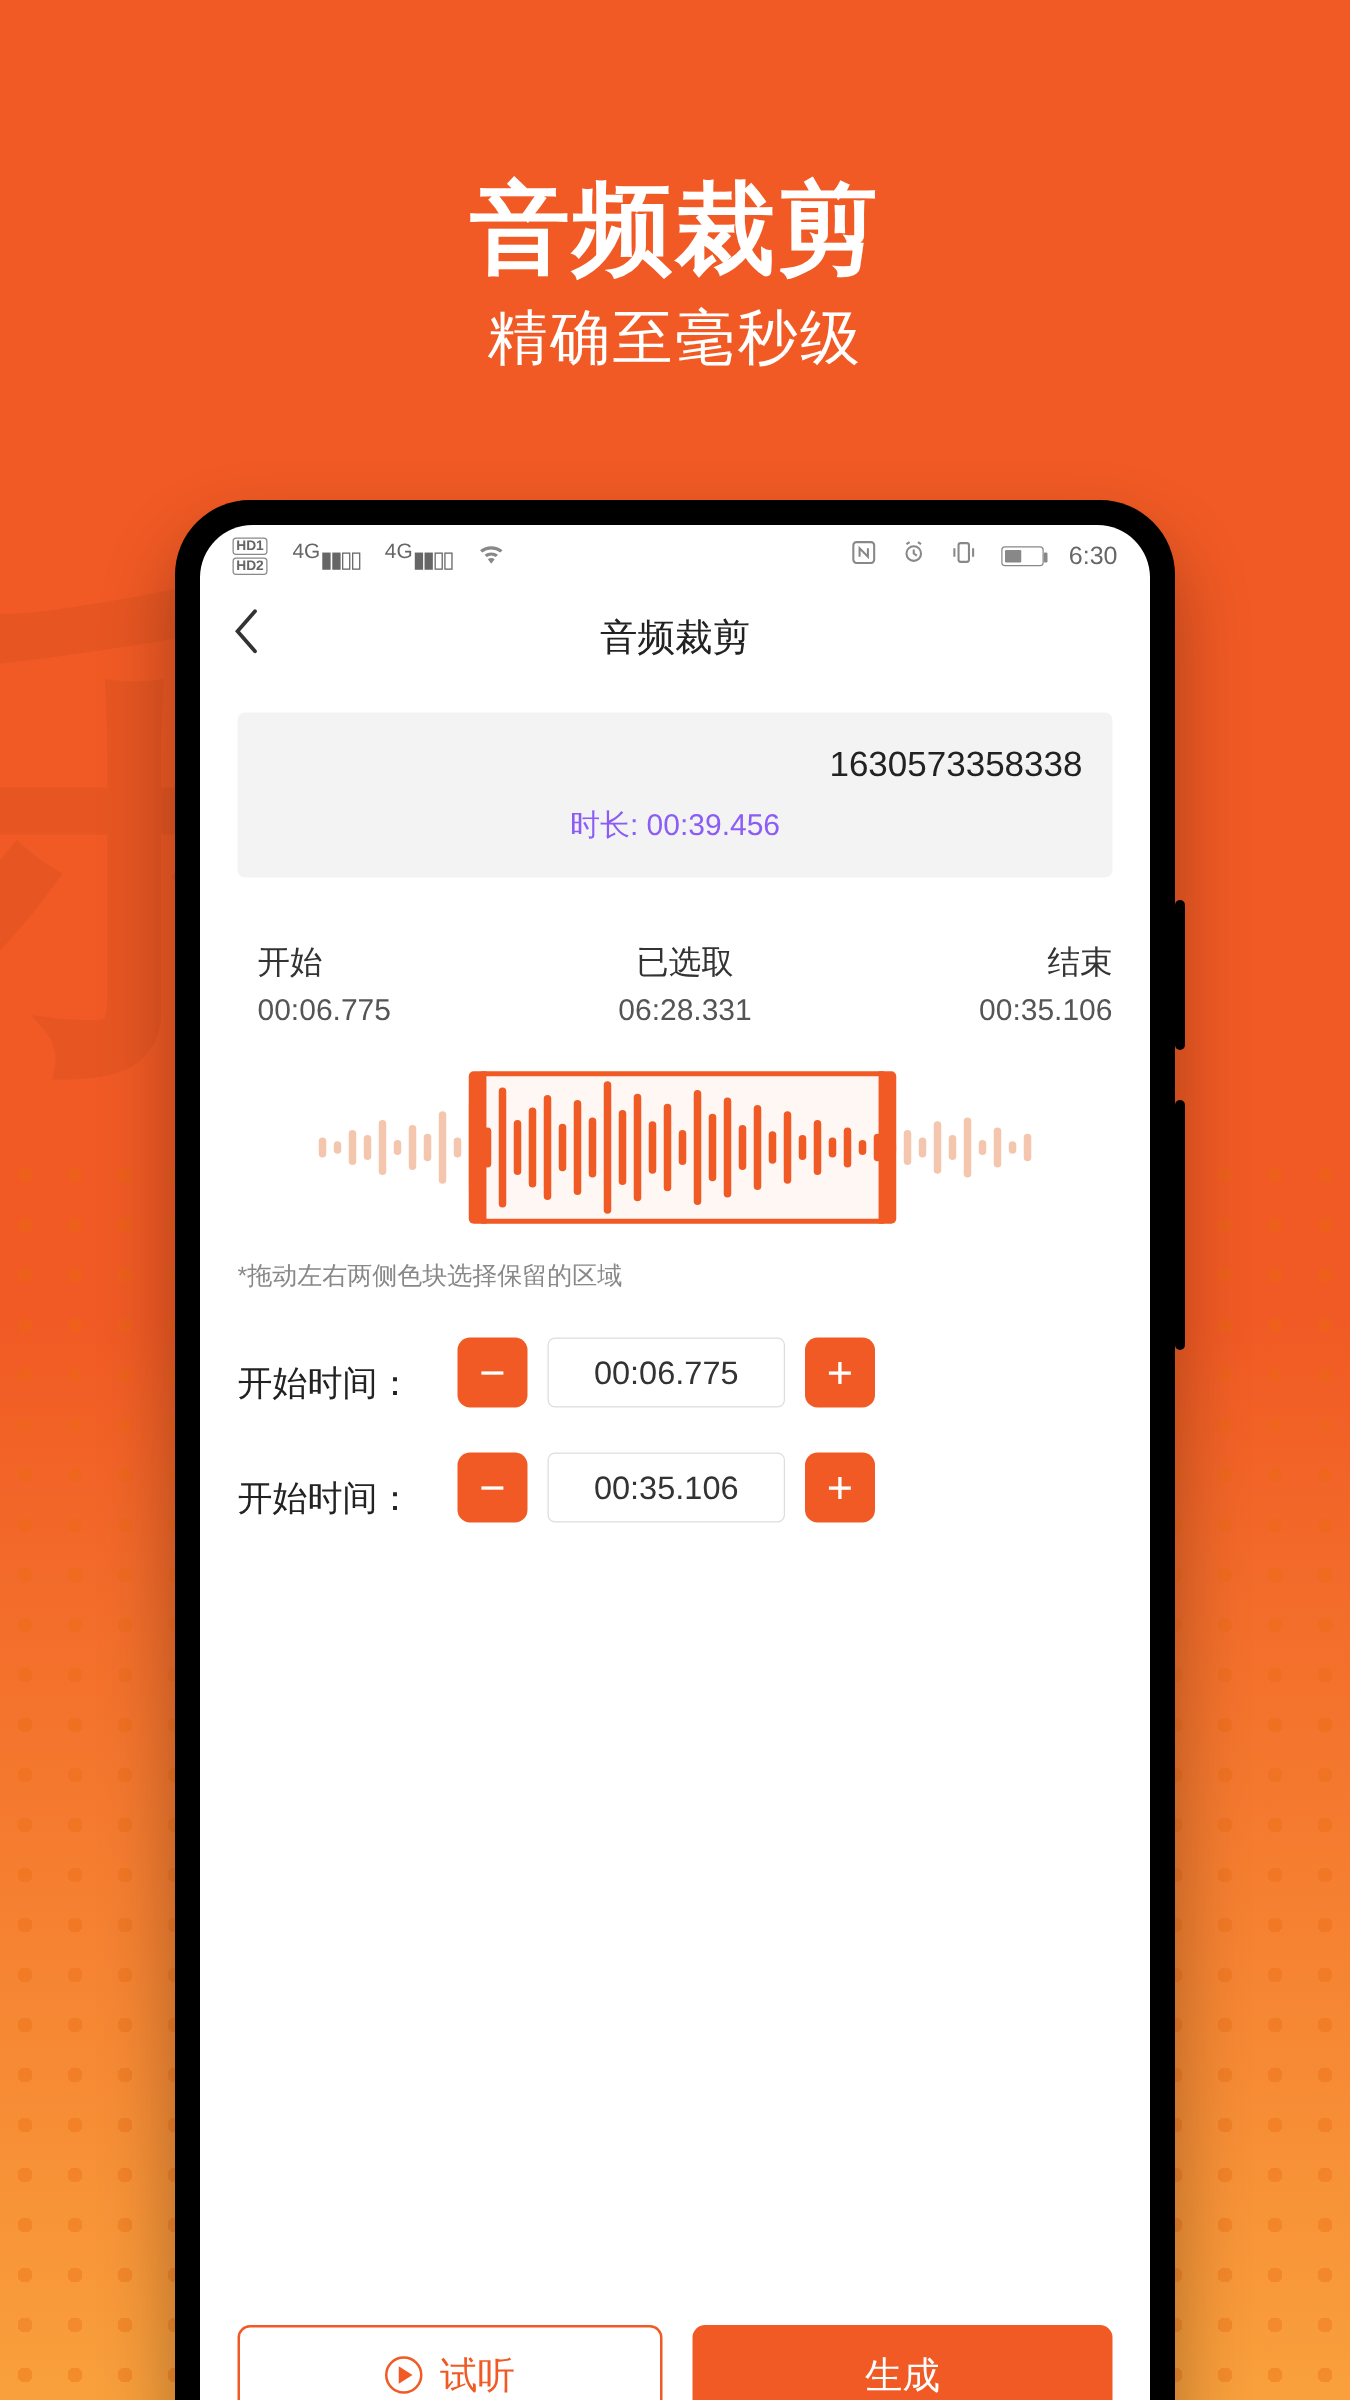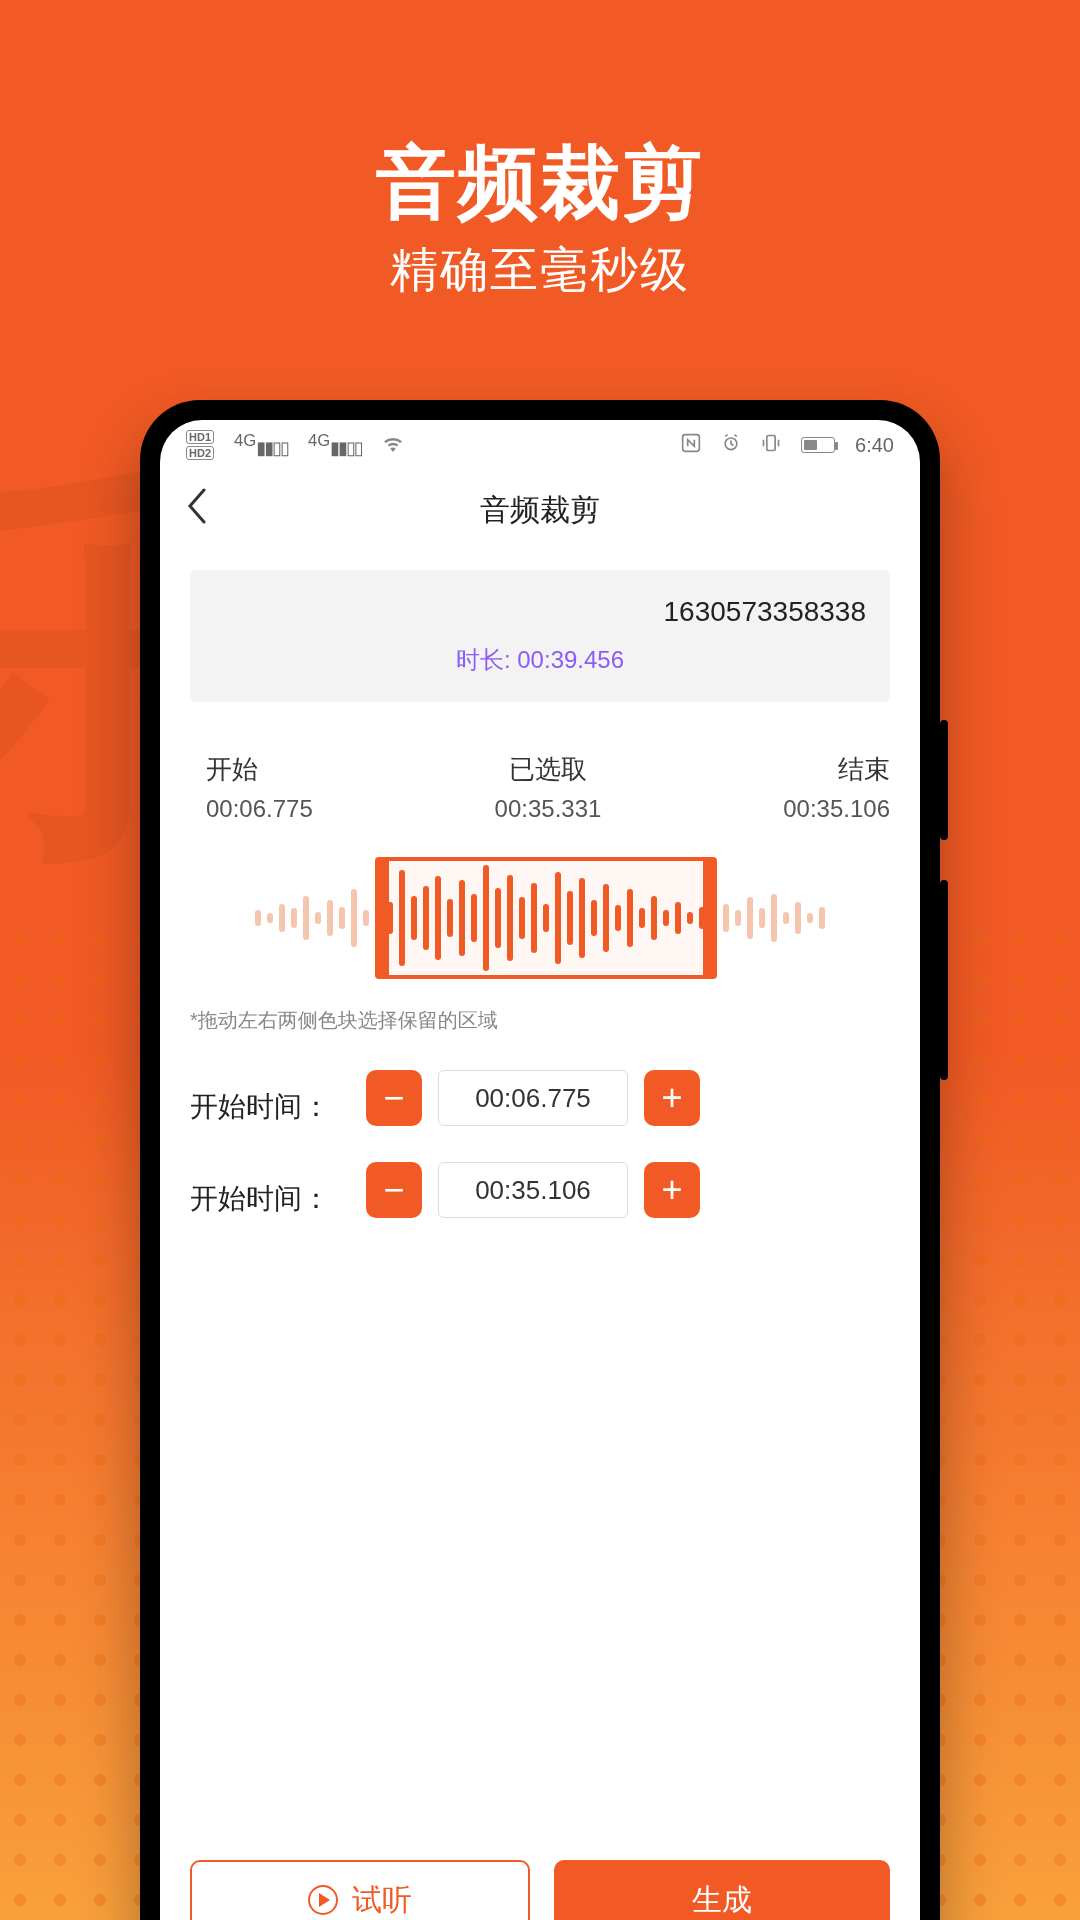--- a/index.html
+++ b/index.html
@@ -299,21 +299,21 @@
         </span>
         <span>
           <svg width="20" height="20" viewBox="0 0 24 24">
               <rect x="7" y="3" width="10" height="18" rx="2" fill="none" stroke="#888" stroke-width="2"></rect>
               <path d="M3 8v8M21 8v8" stroke="#888" stroke-width="2"></path>
             </svg>
         </span>
         <span class="battery">
             <i></i>
           </span>
-        <span>6:40</span>
+        <span>6:30</span>
       </div>
     </div>
 
     <div class="navbar">
       <span class="back">
         <svg width="22" height="36" viewBox="0 0 22 36">
             <path d="M18 2L4 18l14 16" stroke="#333" stroke-width="3" fill="none" stroke-linecap="round"></path>
           </svg>
       </span>
       <span>音频裁剪</span>
@@ -326,21 +326,21 @@
         <div class="dur">时长: 00:39.456</div>
       </div>
 
       <div class="marks">
         <div class="col">
           <div class="lbl">开始</div>
           <div class="val">00:06.775</div>
         </div>
         <div class="col">
           <div class="lbl">已选取</div>
-          <div class="val">00:35.331</div>
+          <div class="val">06:28.331</div>
         </div>
         <div class="col">
           <div class="lbl">结束</div>
           <div class="val">00:35.106</div>
         </div>
       </div>
 
       <div class="wave-wrap" id="wave">
         <div class="bar" style="height: 16px;"></div>
           <div class="bar" style="height: 9.6px;"></div>

